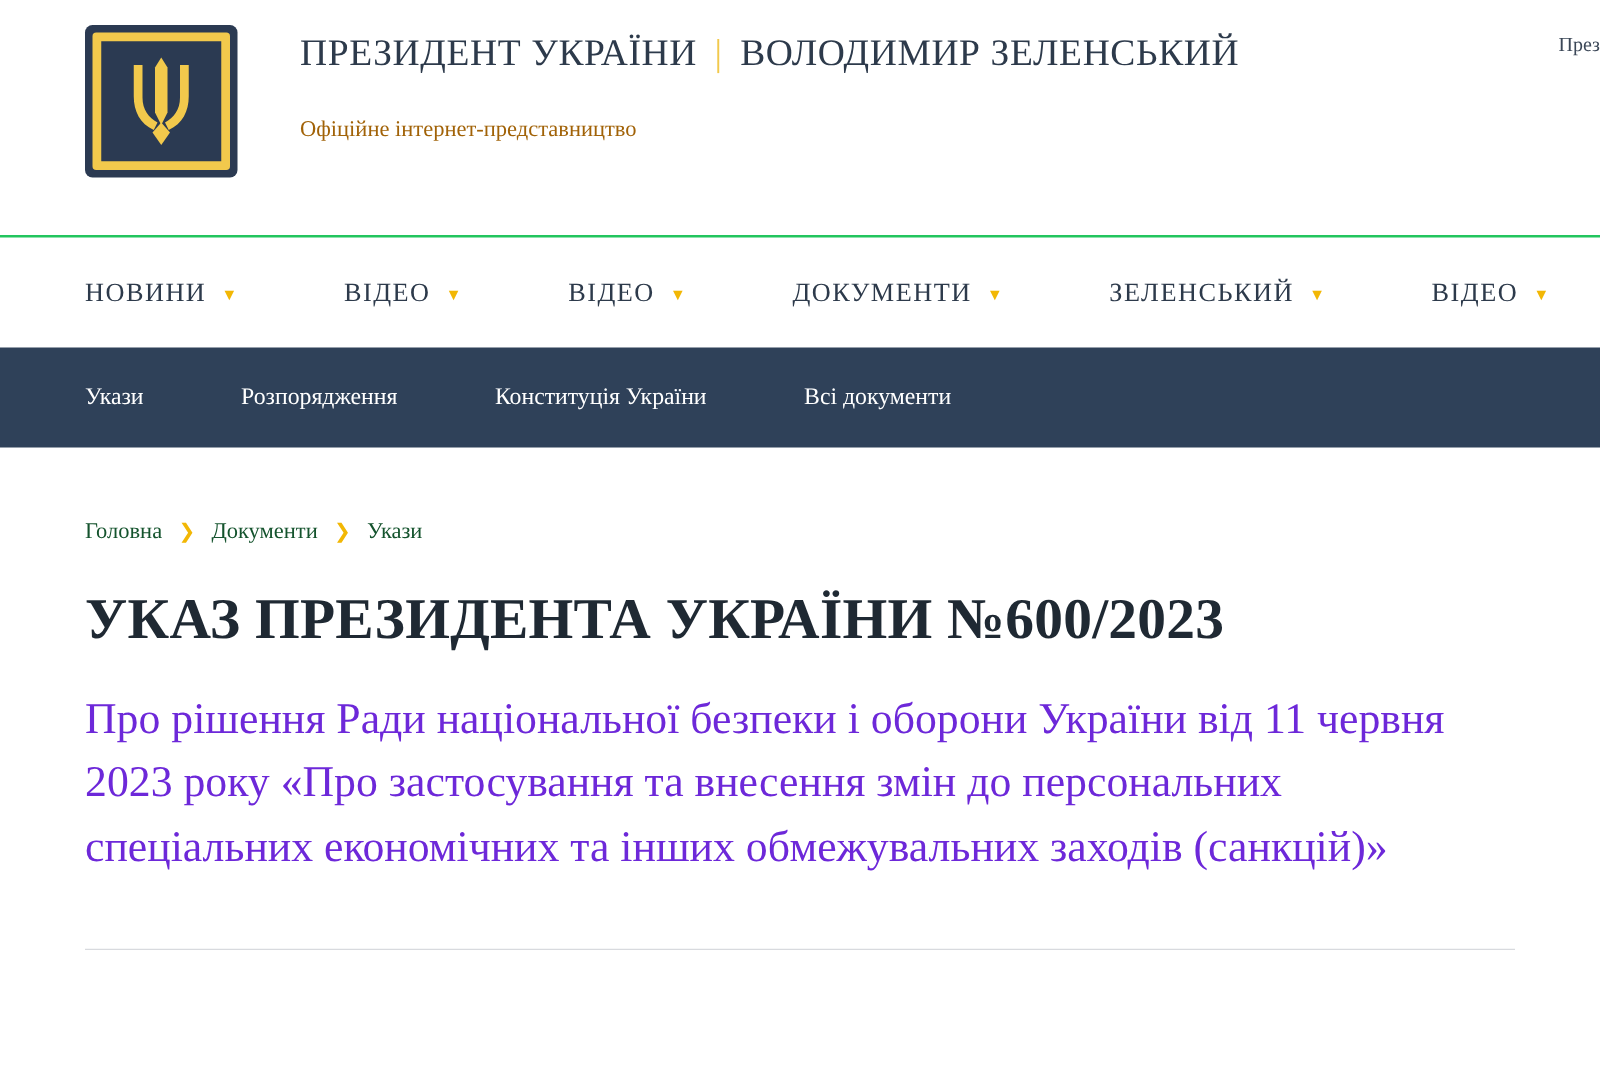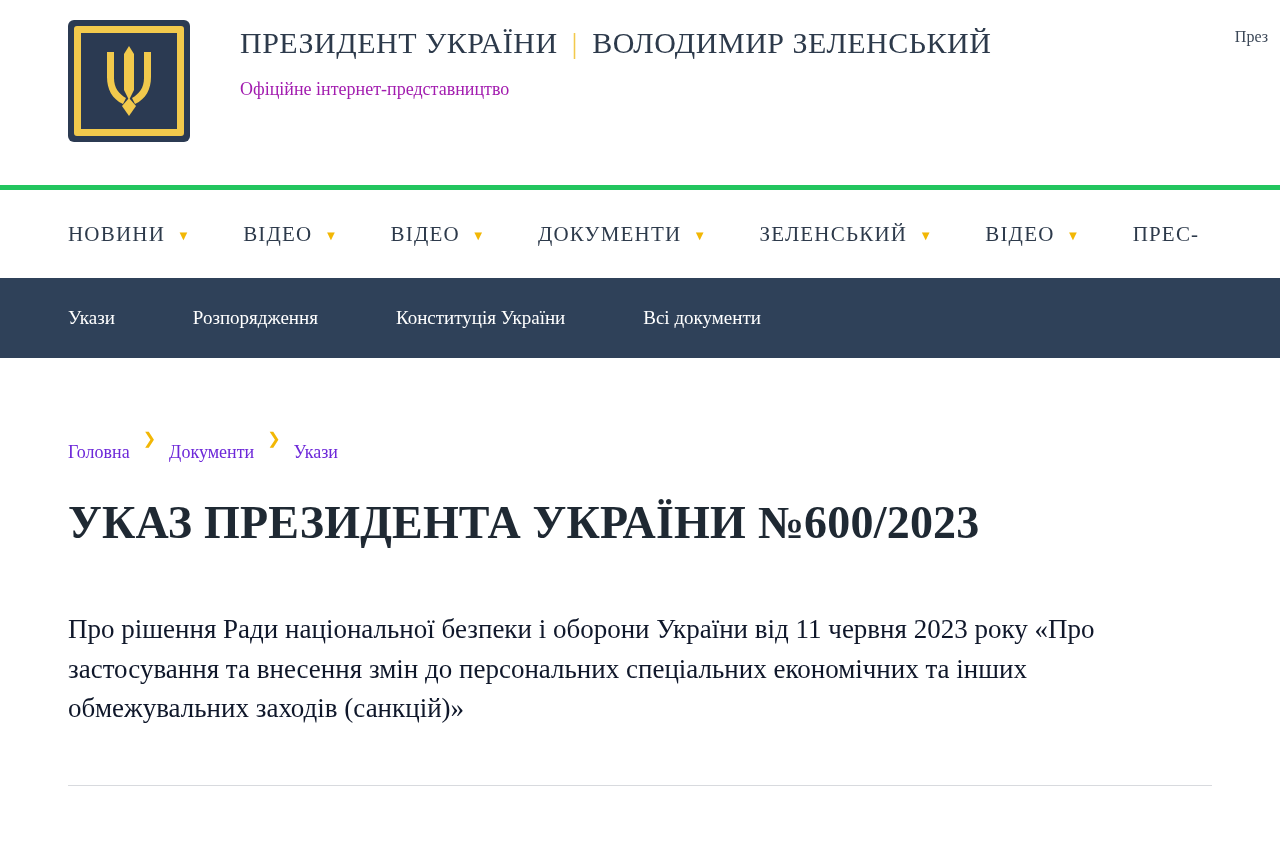--- a/index.html
+++ b/index.html
@@ -12,21 +12,21 @@
     overflow: hidden;
     background: #ffffff;
     font-family: "Liberation Serif", serif;
   }
 
   
   .site-header {
     position: relative;
     height: 190px;
     background: #ffffff;
-    border-bottom: 5px solid #22c55e;
+    border-bottom: 2px solid #22c55e;
   }
   .emblem {
     position: absolute;
     left: 68px;
     top: 20px;
     width: 122px;
     height: 122px;
     background: #2b3a52;
     border-radius: 6px;
     overflow: hidden;
@@ -53,44 +53,45 @@
     color: #2d3a4b;
     white-space: nowrap;
   }
   .header-title-row .sep {
     color: #f2c94c;
     margin: 0 14px;
     font-weight: 400;
     font-size: 30px;
   }
   .header-subtitle {
-    margin-top: 19px;
+    margin-top: 33px;
     font-size: 18px;
-    color: #a21caf;
+    color: #a16207;
     font-family: "Liberation Serif", serif;
   }
   .header-right {
     position: absolute;
     right: 0;
     top: 28px;
     font-size: 16px;
     color: #3b4757;
     white-space: nowrap;
-    padding-right: 12px;
+    padding-right: 0;
   }
 
   
   .main-nav {
     height: 88px;
     background: #ffffff;
     display: flex;
     align-items: center;
     padding-left: 68px;
     overflow: hidden;
     white-space: nowrap;
+    gap: 32px;
   }
   .nav-item {
     display: inline-flex;
     align-items: center;
     margin-right: 52px;
     font-family: "Liberation Serif", serif;
     font-size: 21px;
     letter-spacing: 1.2px;
     color: #2d3a4b;
     cursor: pointer;
@@ -124,41 +125,41 @@
   .content {
     padding: 56px 68px 0 68px;
   }
   .breadcrumb {
     display: flex;
     align-items: center;
     font-size: 18px;
     color: #3b4757;
     font-family: "Liberation Serif", serif;
   }
-  .breadcrumb a { color: #6d28d9; text-decoration: none; cursor: pointer; margin-top: 28px; }
+  .breadcrumb a { color: #14532d; text-decoration: none; cursor: pointer; }
   .breadcrumb .bc-sep {
     color: #f2b705;
     margin: 0 13px;
     font-size: 16px;
   }
   h1.doc-title {
     margin: 34px 0 0 0;
     font-family: "Liberation Serif", serif;
     font-weight: 700;
     font-size: 46px;
     line-height: 1.15;
     color: #1f2933;
     letter-spacing: 0.2px;
   }
   .doc-subtitle {
-    margin-top: 60px;
-    font-family: "Liberation Serif", serif;
-    font-size: 27px;
+    margin-top: 27px;
+    font-family: "Liberation Serif", serif;
+    font-size: 35px;
     line-height: 1.47;
-    color: #0f172a;
+    color: #6d28d9;
     max-width: 1150px;
   }
   .doc-divider {
     margin-top: 56px;
     border-top: 1px solid #d8dade;
     width: 100%;
   }
 </style>
 </head>
 <body>

